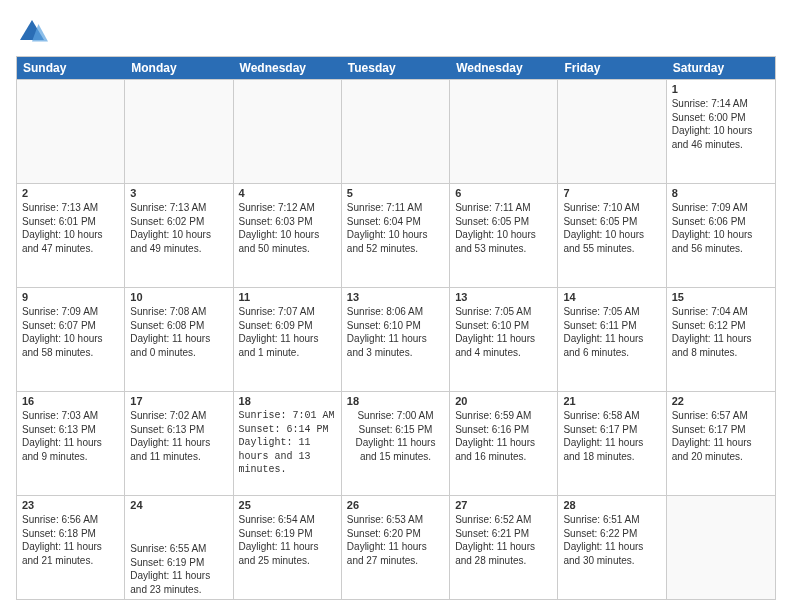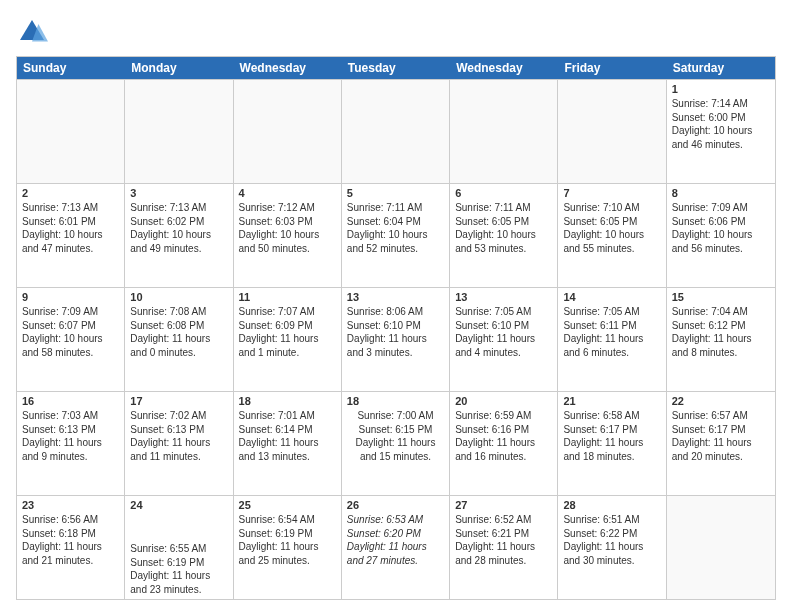--- a/index.html
+++ b/index.html
@@ -257,21 +257,21 @@
 Daylight: 11 hours and 9 minutes.</div>
           </div>
           <div class="cal-cell">
             <span class="day-num">17</span>
             <div class="day-info" style="white-space: pre-line;">Sunrise: 7:02 AM
 Sunset: 6:13 PM
 Daylight: 11 hours and 11 minutes.</div>
           </div>
           <div class="cal-cell">
             <span class="day-num">18</span>
-            <div class="day-info" style="white-space: pre-line;">Sunrise: 7:01 AM
+            <div class="day-info" style="white-space: pre-line; font-family: Liberation Mono, monospace;">Sunrise: 7:01 AM
 Sunset: 6:14 PM
 Daylight: 11 hours and 13 minutes.</div>
           </div>
           <div class="cal-cell">
             <span class="day-num">18</span>
             <div class="day-info" style="white-space: pre-line; text-align: center;">Sunrise: 7:00 AM
 Sunset: 6:15 PM
 Daylight: 11 hours and 15 minutes.</div>
           </div>
           <div class="cal-cell">
@@ -307,21 +307,21 @@
 Daylight: 11 hours and 23 minutes.</div>
           </div>
           <div class="cal-cell">
             <span class="day-num">25</span>
             <div class="day-info" style="white-space: pre-line;">Sunrise: 6:54 AM
 Sunset: 6:19 PM
 Daylight: 11 hours and 25 minutes.</div>
           </div>
           <div class="cal-cell">
             <span class="day-num">26</span>
-            <div class="day-info" style="white-space: pre-line; font-style: italic;">Sunrise: 6:53 AM
+            <div class="day-info" style="white-space: pre-line;">Sunrise: 6:53 AM
 Sunset: 6:20 PM
 Daylight: 11 hours and 27 minutes.</div>
           </div>
           <div class="cal-cell">
             <span class="day-num">27</span>
             <div class="day-info" style="white-space: pre-line;">Sunrise: 6:52 AM
 Sunset: 6:21 PM
 Daylight: 11 hours and 28 minutes.</div>
           </div>
           <div class="cal-cell">

